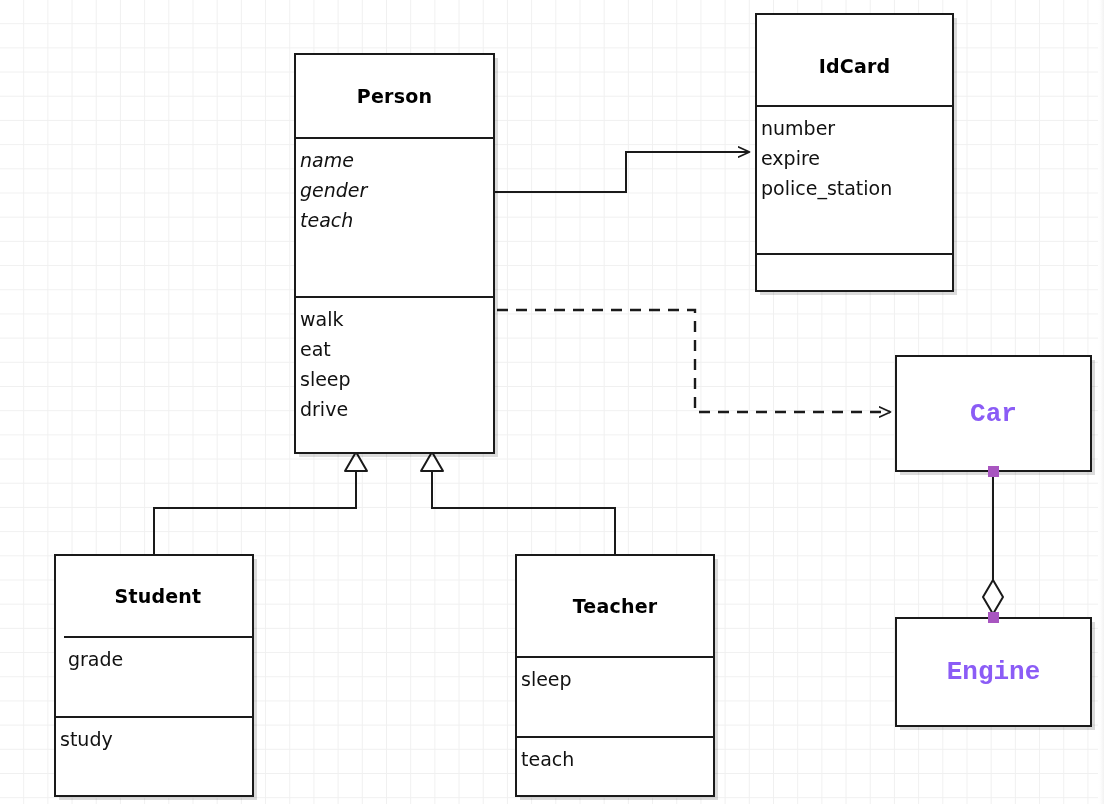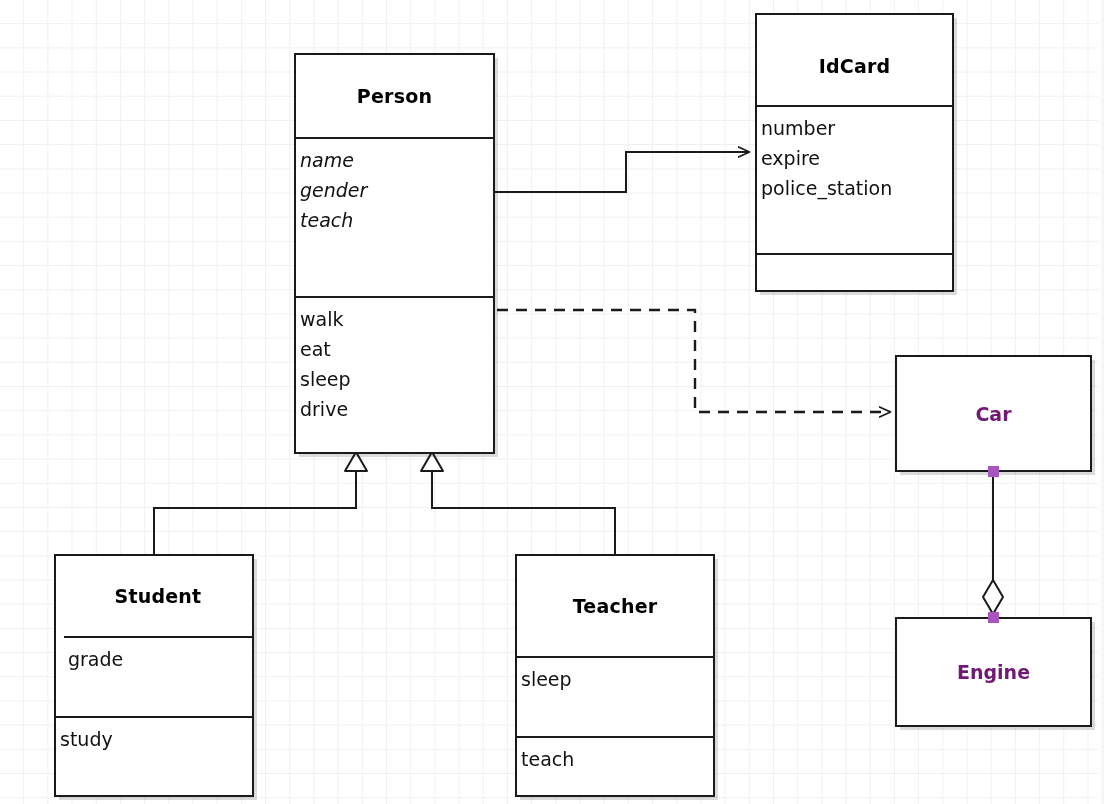--- a/index.html
+++ b/index.html
@@ -56,22 +56,23 @@
     font-size: 19px;
     color: #000000;
     letter-spacing: 0.2px;
   }
   .class-title-only {
     display: flex;
     align-items: center;
     justify-content: center;
     height: 100%;
     font-weight: bold;
-    font-size: 19px;
-    color: #701a75;
+    font-size: 26px;
+    color: #8b5cf6;
+    font-family: Liberation Mono, monospace;
   }
   .feature-list {
     padding: 6px 0 0 4px;
     font-size: 19px;
     line-height: 30px;
     color: #111111;
   }
   .feature-list .feature {
     white-space: nowrap;
   }

